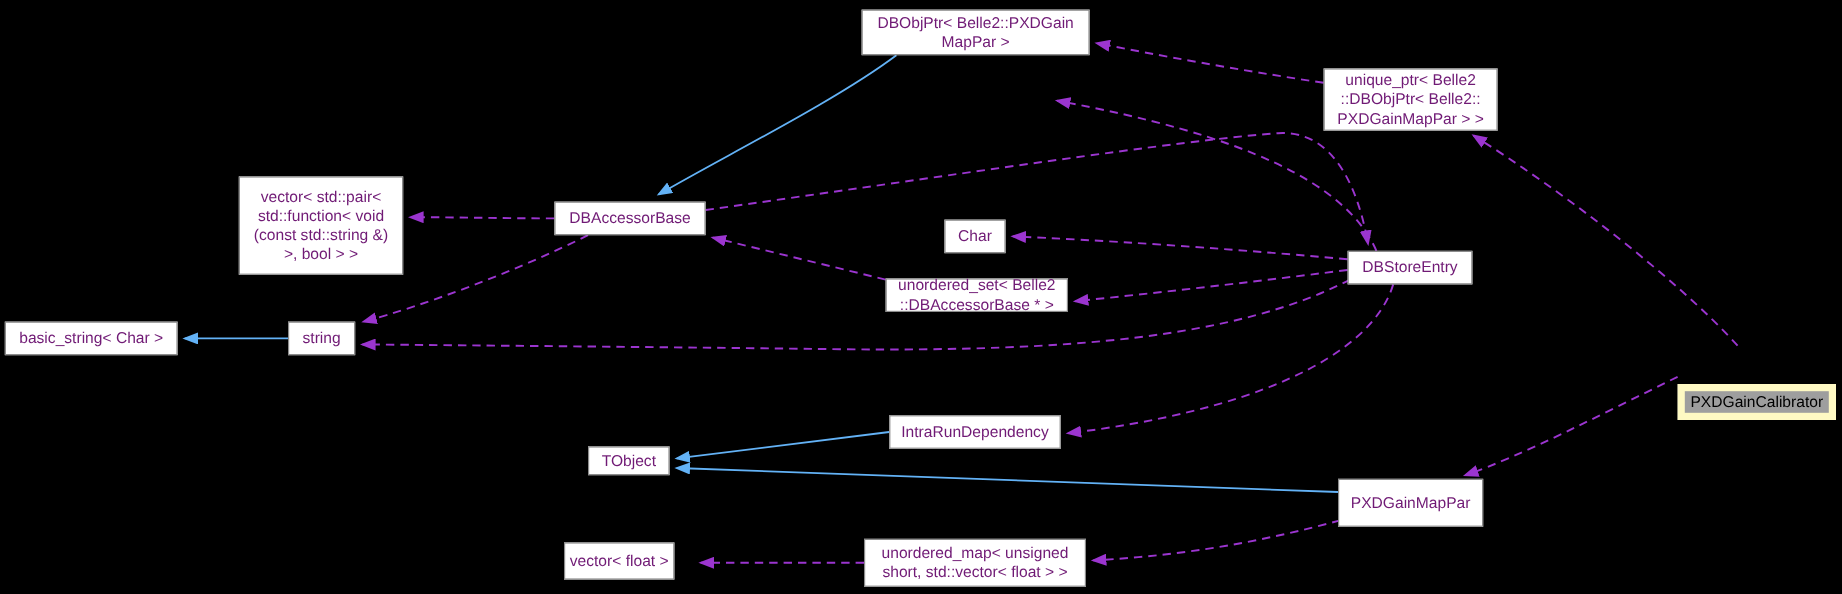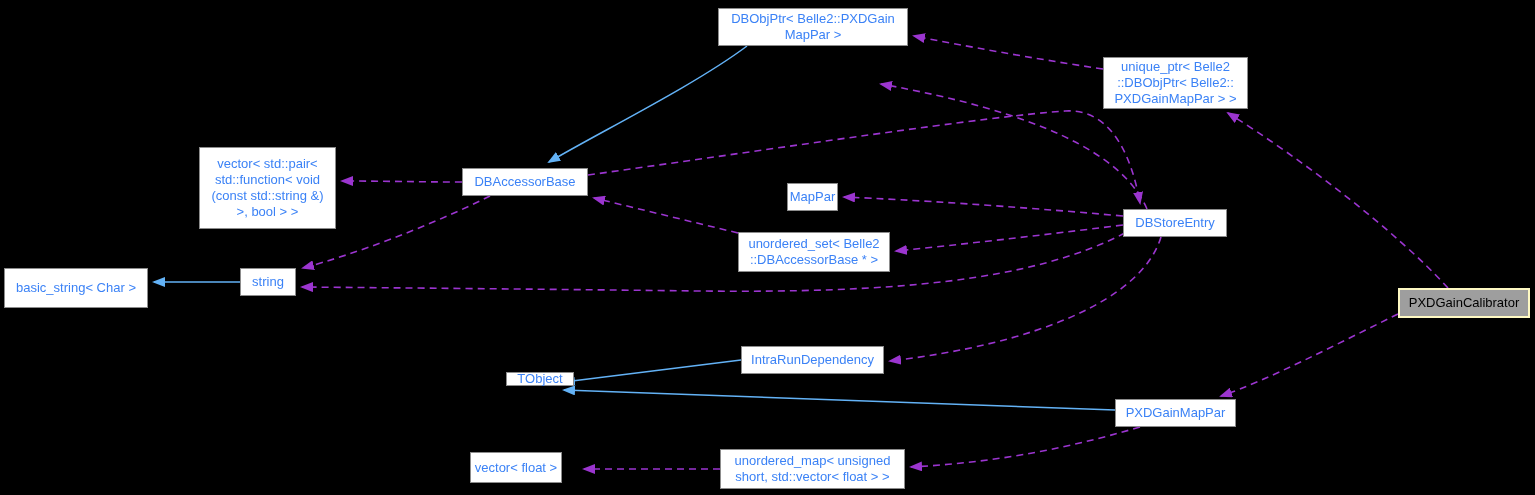--- a/index.html
+++ b/index.html
@@ -5,25 +5,25 @@
   html,body{margin:0;padding:0;background:#000;}
   .canvas{
     position:relative;width:1535px;height:495px;background:#000000;
     font-family:"Liberation Sans","DejaVu Sans",sans-serif;overflow:hidden;
   }
   svg.edge-layer{position:absolute;left:0;top:0;z-index:1;}
   .node{
     position:absolute;z-index:2;box-sizing:border-box;
     display:flex;align-items:center;justify-content:center;
     text-align:center;white-space:pre-line;
-    background:#ffffff;border:1px solid #8c8c8c;color:#3b82f6;
+    background:#ffffff;border:1px solid #8c8c8c;color:#701a75;
     font-size:13px;line-height:16px;padding:0 2px;cursor:pointer;
   }
   .node.main{
-    background:#9e9e9e;border:2px solid #fef9c3;color:#000;cursor:default;
+    background:#9e9e9e;border:6px solid #fef9c3;color:#000;cursor:default;margin-top:32px;
   }
   .edge-usage{stroke:#9b35cf;stroke-width:1.6;fill:none;stroke-dasharray:7 5;}
   .edge-inherit{stroke:#63b2f6;stroke-width:1.5;fill:none;}
 </style>
 </head>
 <body>
 
 <div class="canvas">
 
   <svg class="edge-layer" width="1535" height="495" viewBox="0 0 1535 495">
@@ -65,36 +65,36 @@
 ::DBObjPtr&lt; Belle2::
 PXDGainMapPar &gt; &gt;</div>
 
   <div class="node" style="left:199px;top:147px;width:137px;height:82px">vector&lt; std::pair&lt;
 std::function&lt; void
 (const std::string &amp;)
 &gt;, bool &gt; &gt;</div>
 
   <div class="node" style="left:462px;top:168px;width:126px;height:28px">DBAccessorBase</div>
 
-  <div class="node" style="left:787px;top:183px;width:51px;height:28px">MapPar</div>
+  <div class="node" style="left:787px;top:183px;width:51px;height:28px">Char</div>
 
-  <div class="node" style="left:738px;top:232px;width:152px;height:40px">unordered_set&lt; Belle2
+  <div class="node" style="left:738px;top:232px;width:152px;height:28px">unordered_set&lt; Belle2
 ::DBAccessorBase * &gt;</div>
 
   <div class="node" style="left:1123px;top:209px;width:104px;height:28px">DBStoreEntry</div>
 
-  <div class="node" style="left:4px;top:268px;width:144px;height:40px">basic_string&lt; Char &gt;</div>
+  <div class="node" style="left:4px;top:268px;width:144px;height:28px">basic_string&lt; Char &gt;</div>
 
   <div class="node" style="left:240px;top:268px;width:56px;height:28px">string</div>
 
-  <div class="node" style="left:506px;top:372px;width:68px;height:14px">TObject</div>
+  <div class="node" style="left:490px;top:372px;width:68px;height:24px">TObject</div>
 
   <div class="node" style="left:741px;top:346px;width:143px;height:28px">IntraRunDependency</div>
 
-  <div class="node" style="left:1115px;top:399px;width:121px;height:28px">PXDGainMapPar</div>
+  <div class="node" style="left:1115px;top:399px;width:121px;height:40px">PXDGainMapPar</div>
 
   <div class="node main" style="left:1398px;top:288px;width:132px;height:30px">PXDGainCalibrator</div>
 
   <div class="node" style="left:470px;top:452px;width:92px;height:31px">vector&lt; float &gt;</div>
 
   <div class="node" style="left:720px;top:449px;width:185px;height:40px">unordered_map&lt; unsigned
 short, std::vector&lt; float &gt; &gt;</div>
 
 </div>
 

